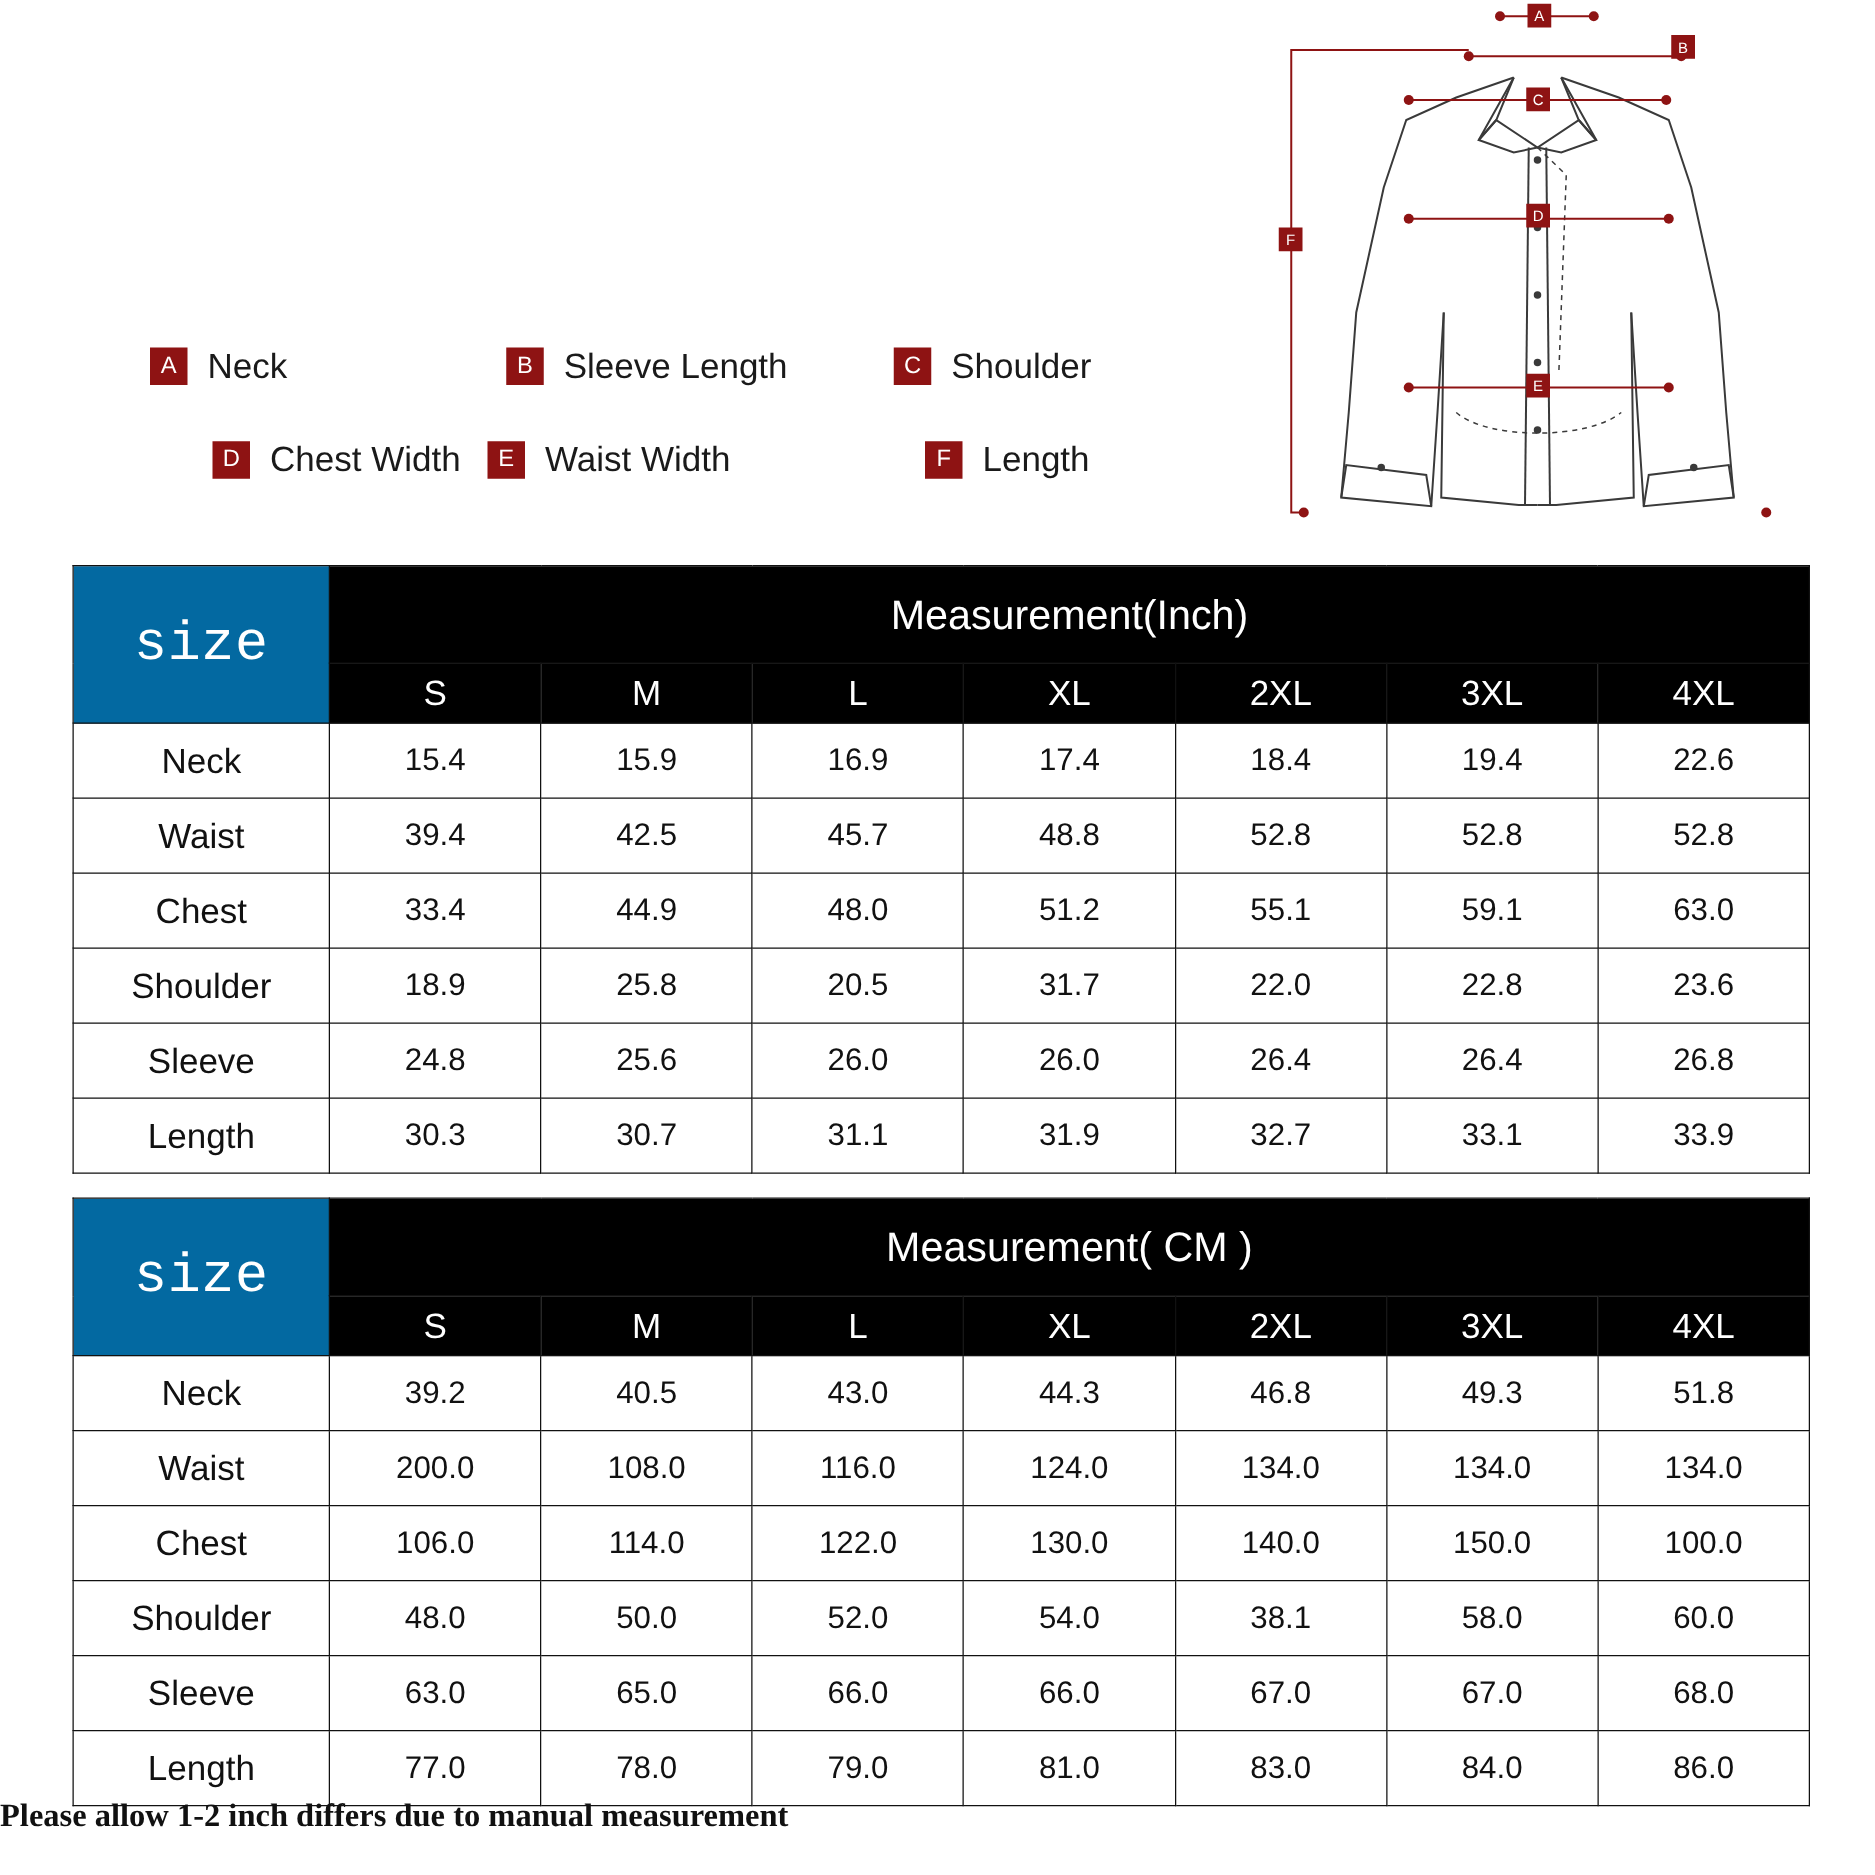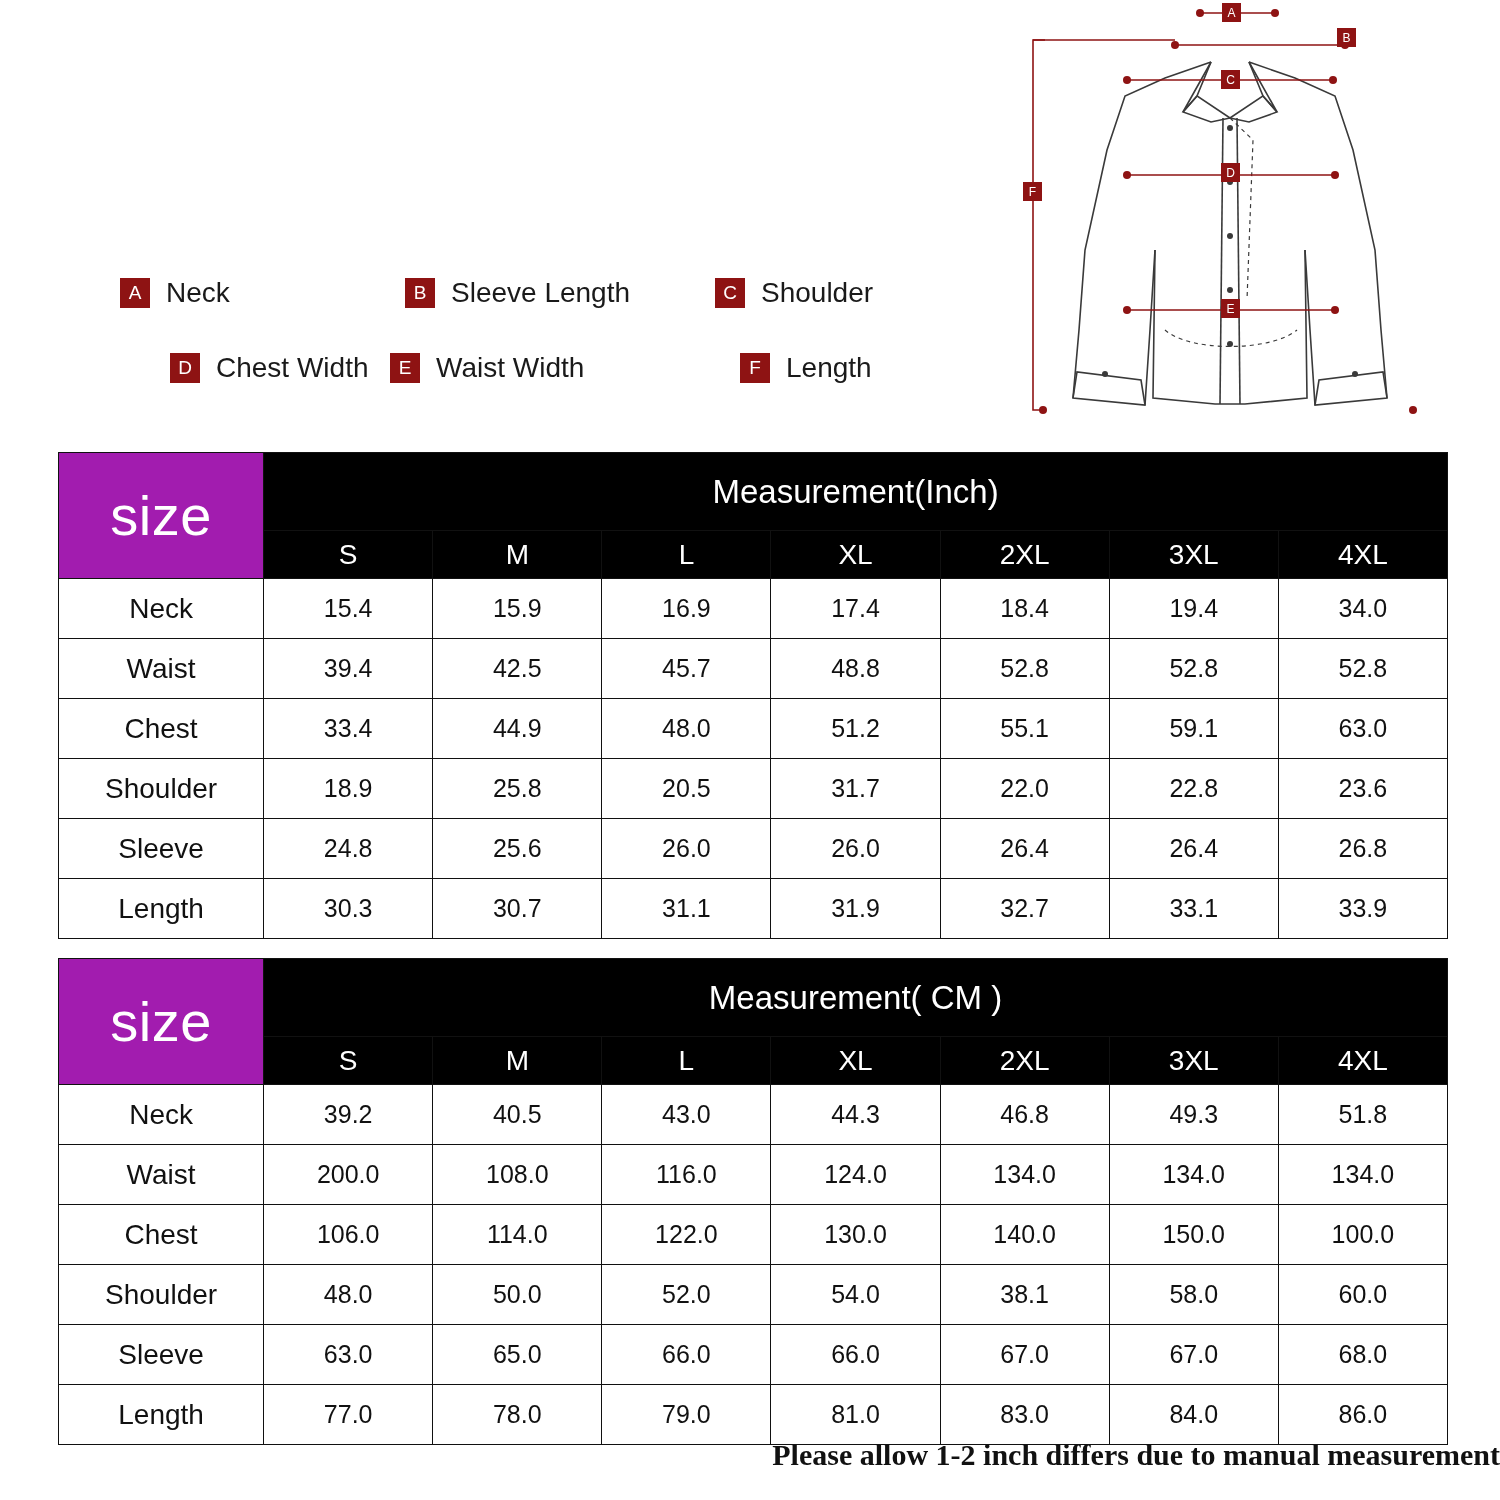--- a/index.html
+++ b/index.html
@@ -77,25 +77,26 @@
   th, td {
     border: 1px solid #111;
     text-align: center;
     font-weight: normal;
   }
   thead th {
     background: #000;
     color: #fff;
   }
   .size-cell {
-    background: #a21caf;
+    background: #0369a1;
     color: #fff;
-    font-size: 56px;
+    font-size: 44px;
     vertical-align: middle;
     letter-spacing: 0.5px;
+    font-family: Liberation Mono, monospace;
   }
   .meas-title {
     font-size: 33px;
     height: 78px;
   }
   .size-head {
     font-size: 28px;
     height: 48px;
   }
   tbody td {
@@ -107,24 +108,24 @@
   tbody td.rowlabel {
     font-size: 28px;
   }
   col.c-label { width: 205px; }
   col.c-data  { width: 169px; }
 
   .footnote {
     position: absolute;
     left: 0; right: 0;
     top: 1438px;
-    text-align: right;
+    text-align: left;
     font-family: "Liberation Serif", serif;
     font-weight: bold;
-    font-size: 30px;
+    font-size: 26px;
     color: #111;
   }
 </style>
 </head>
 <body>
 
 <div class="page">
 
   <div class="legend">
     <div class="legend-row row1">
@@ -272,21 +273,21 @@
       </thead>
       <tbody>
         <tr>
           <td class="rowlabel">Neck</td>
           <td>15.4</td>
           <td>15.9</td>
           <td>16.9</td>
           <td>17.4</td>
           <td>18.4</td>
           <td>19.4</td>
-          <td>34.0</td>
+          <td>22.6</td>
         </tr>
         <tr>
           <td class="rowlabel">Waist</td>
           <td>39.4</td>
           <td>42.5</td>
           <td>45.7</td>
           <td>48.8</td>
           <td>52.8</td>
           <td>52.8</td>
           <td>52.8</td>

